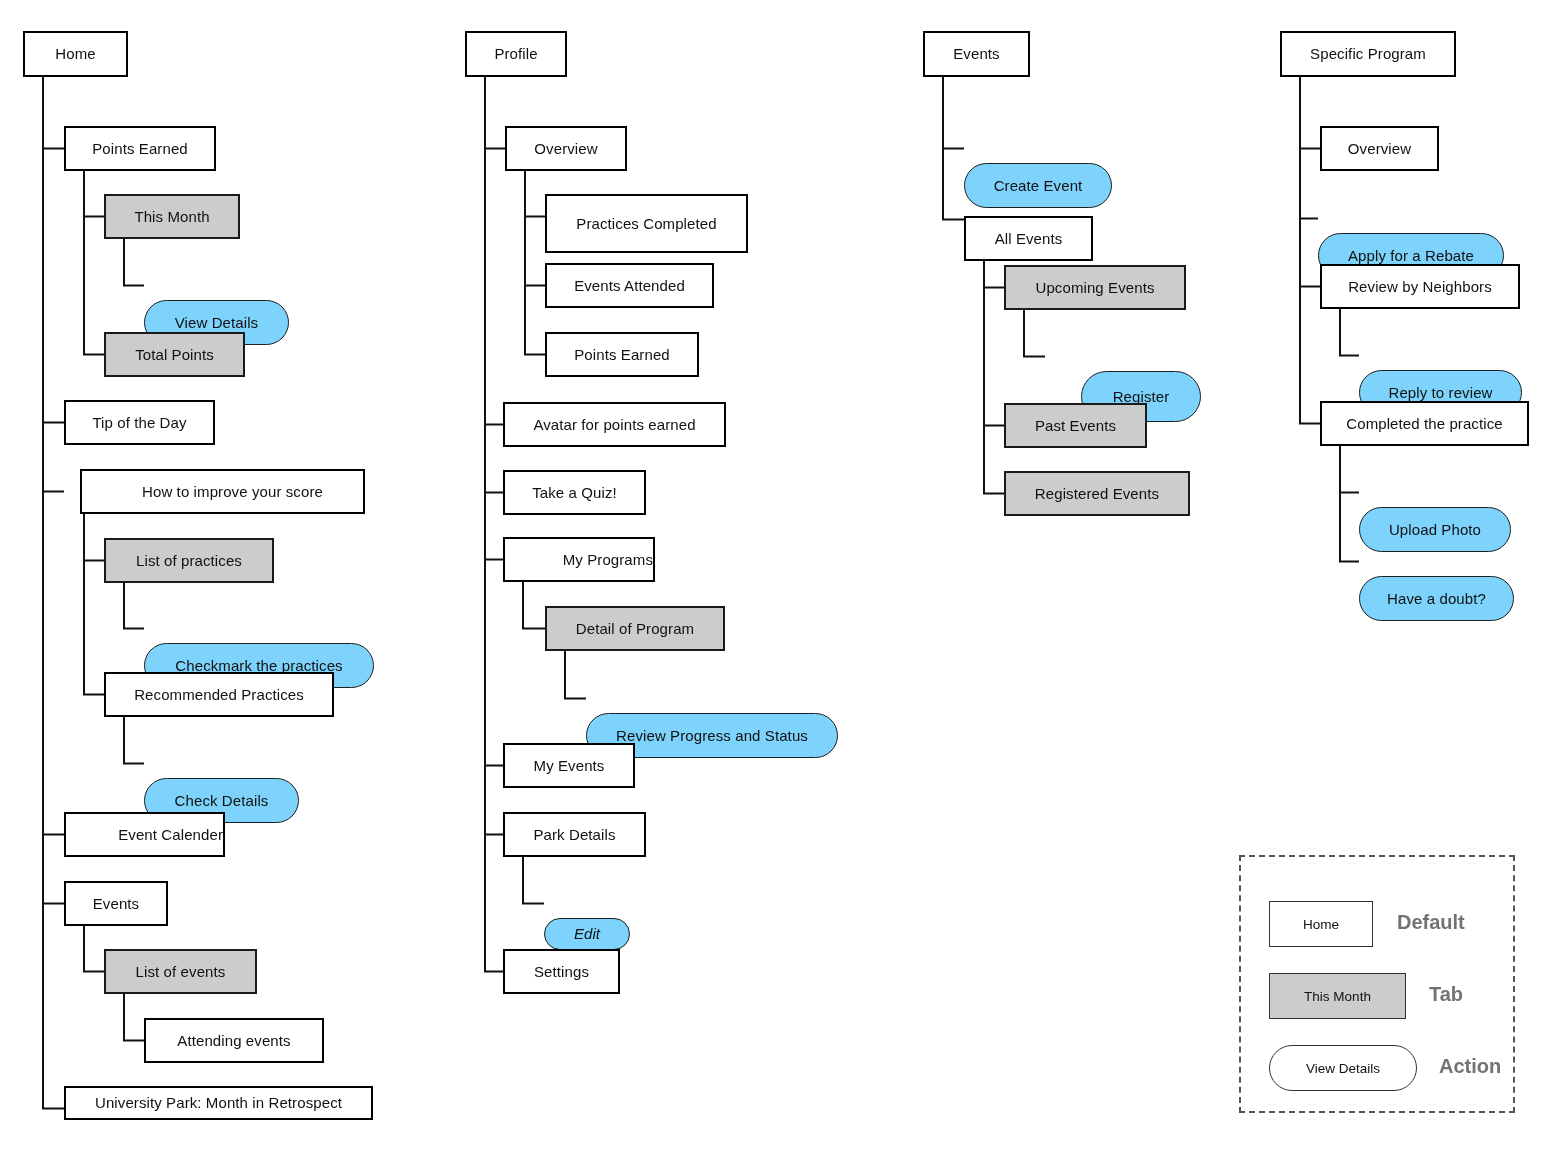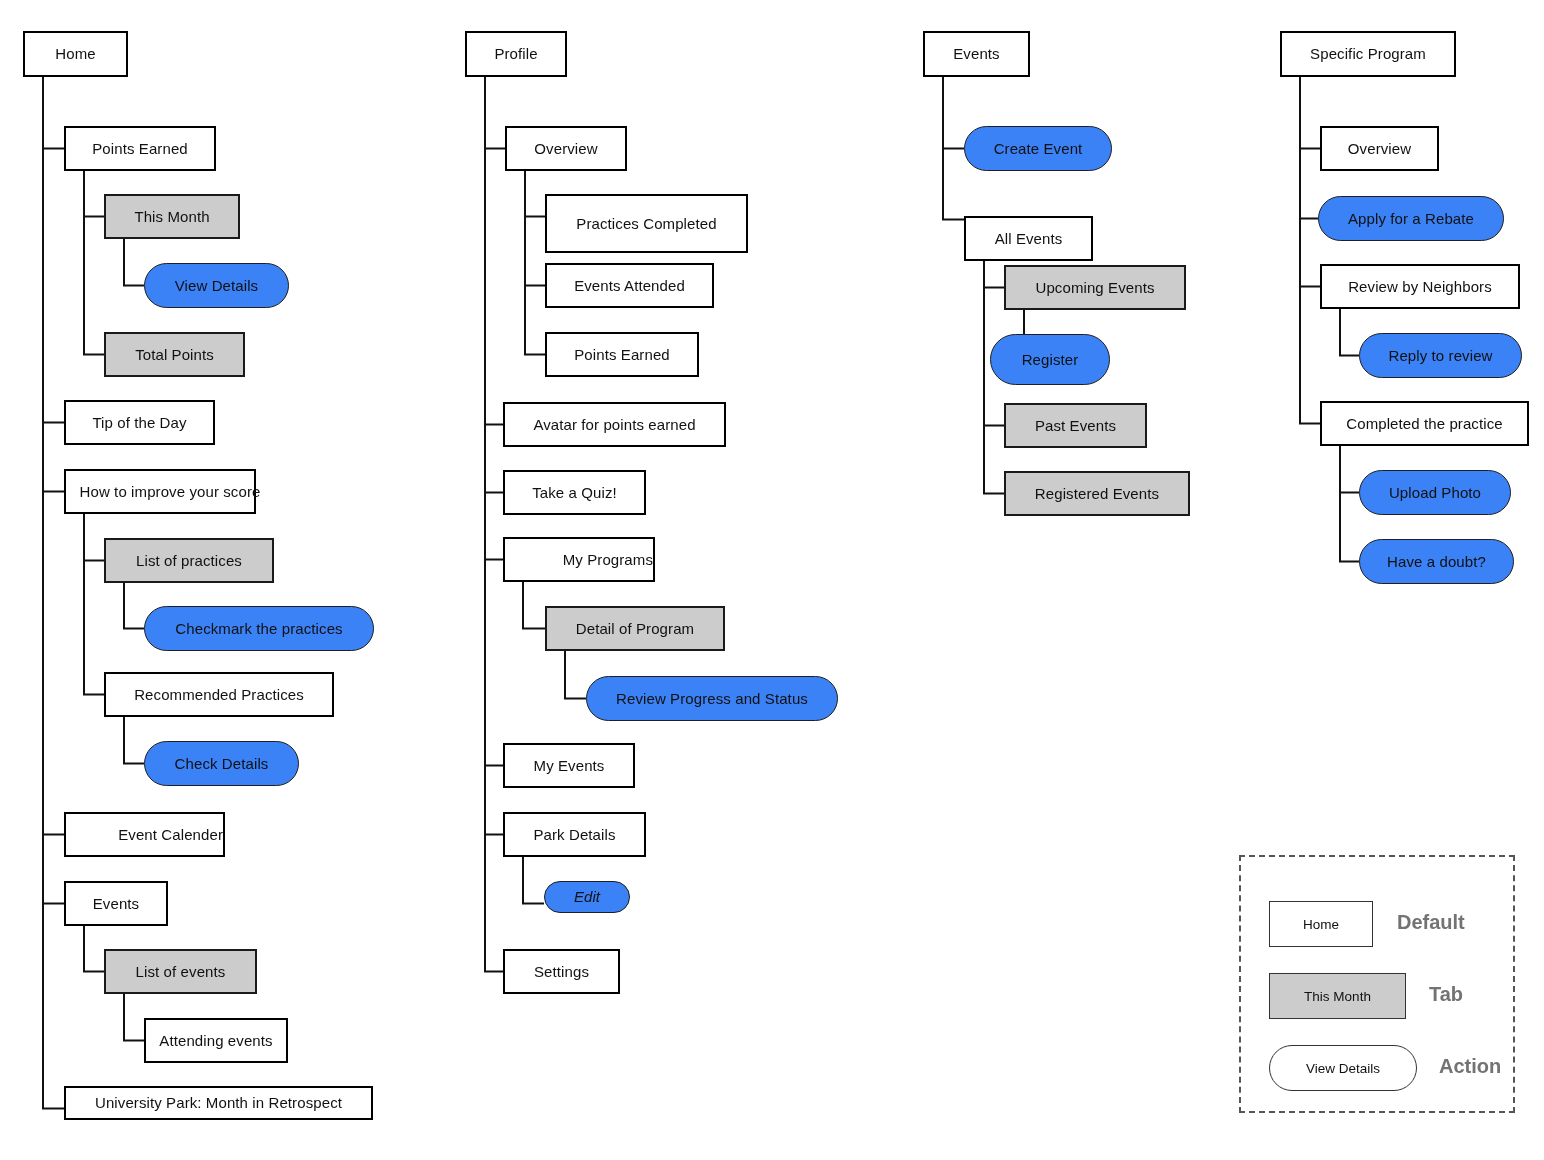--- a/index.html
+++ b/index.html
@@ -43,21 +43,22 @@
     background: #ffffff;
   }
   .node.tab {
     border: 2.5px solid #1a1a1a;
     border-radius: 0;
     background: #cccccc;
   }
   .node.action {
     border: 1.8px solid #1f1f1f;
     border-radius: 999px;
-    background: #3b82f6;
+    background: #7dd3fc;
+    margin-top: 37px;
   }
 
   
   #legend {
     position: absolute;
     left: 1239px;
     top: 855px;
     width: 276px;
     height: 258px;
     box-sizing: border-box;
@@ -152,21 +153,21 @@
       </div>
       <div class="node action" style="left: 144px; top: 263px; width: 145px; height: 45px;">
         <span>View Details</span>
       </div>
       <div class="node tab" style="left: 104px; top: 332px; width: 141px; height: 45px;">
         <span>Total Points</span>
       </div>
       <div class="node default" style="left: 64px; top: 400px; width: 151px; height: 45px;">
         <span>Tip of the Day</span>
       </div>
-      <div class="node default" style="left: 64px; top: 469px; width: 192px; height: 45px; padding-left: 20px;">
+      <div class="node default" style="left: 80px; top: 469px; width: 285px; height: 45px; padding-left: 20px;">
         <span>How to improve your score</span>
       </div>
       <div class="node tab" style="left: 104px; top: 538px; width: 170px; height: 45px;">
         <span>List of practices</span>
       </div>
       <div class="node action" style="left: 144px; top: 606px; width: 230px; height: 45px;">
         <span>Checkmark the practices</span>
       </div>
       <div class="node default" style="left: 104px; top: 672px; width: 230px; height: 45px;">
         <span>Recommended Practices</span>
@@ -176,21 +177,21 @@
       </div>
       <div class="node default" style="left: 64px; top: 812px; width: 161px; height: 45px; justify-content: flex-end;">
         <span>Event Calender</span>
       </div>
       <div class="node default" style="left: 64px; top: 881px; width: 104px; height: 45px;">
         <span>Events</span>
       </div>
       <div class="node tab" style="left: 104px; top: 949px; width: 153px; height: 45px;">
         <span>List of events</span>
       </div>
-      <div class="node default" style="left: 144px; top: 1018px; width: 144px; height: 45px;">
+      <div class="node default" style="left: 144px; top: 1018px; width: 180px; height: 45px;">
         <span>Attending events</span>
       </div>
       <div class="node default" style="left: 64px; top: 1086px; width: 309px; height: 34px;">
         <span>University Park: Month in Retrospect</span>
       </div>
       <div class="node default" style="left: 465px; top: 31px; width: 102px; height: 46px;">
         <span>Profile</span>
       </div>
       <div class="node default" style="left: 505px; top: 126px; width: 122px; height: 45px;">
         <span>Overview</span>
@@ -236,21 +237,21 @@
       </div>
       <div class="node action" style="left: 964px; top: 126px; width: 148px; height: 45px;">
         <span>Create Event</span>
       </div>
       <div class="node default" style="left: 964px; top: 197px; width: 129px; height: 45px; margin-top: 19px;">
         <span>All Events</span>
       </div>
       <div class="node tab" style="left: 1004px; top: 265px; width: 182px; height: 45px;">
         <span>Upcoming Events</span>
       </div>
-      <div class="node action" style="left: 990px; top: 334px; width: 120px; height: 51px;">
+      <div class="node action" style="left: 1081px; top: 334px; width: 120px; height: 51px;">
         <span>Register</span>
       </div>
       <div class="node tab" style="left: 1004px; top: 403px; width: 143px; height: 45px;">
         <span>Past Events</span>
       </div>
       <div class="node tab" style="left: 1004px; top: 471px; width: 186px; height: 45px;">
         <span>Registered Events</span>
       </div>
       <div class="node default" style="left: 1280px; top: 31px; width: 176px; height: 46px;">
         <span>Specific Program</span>

